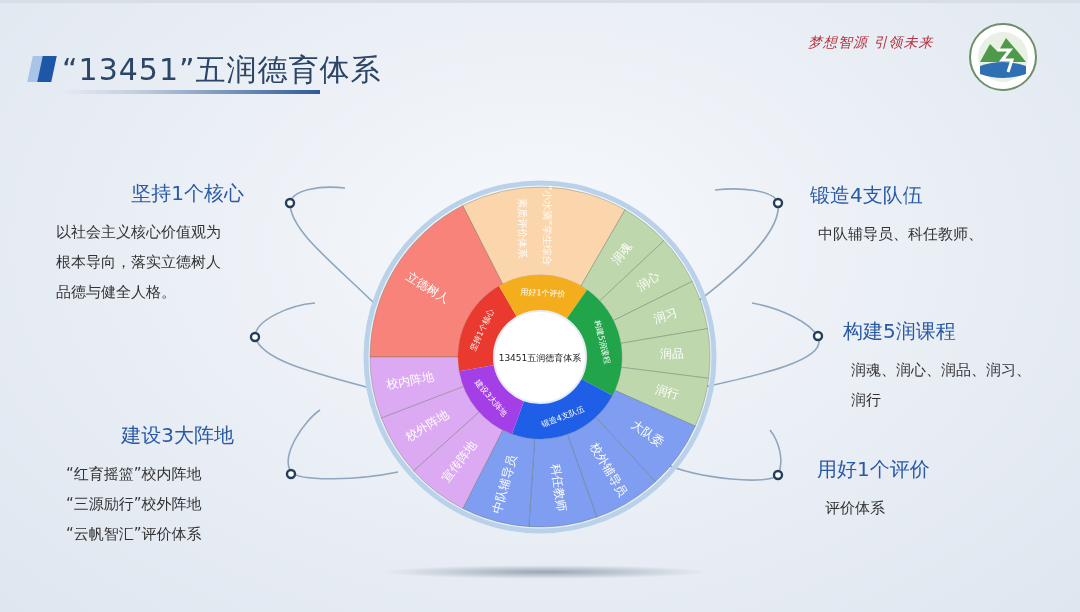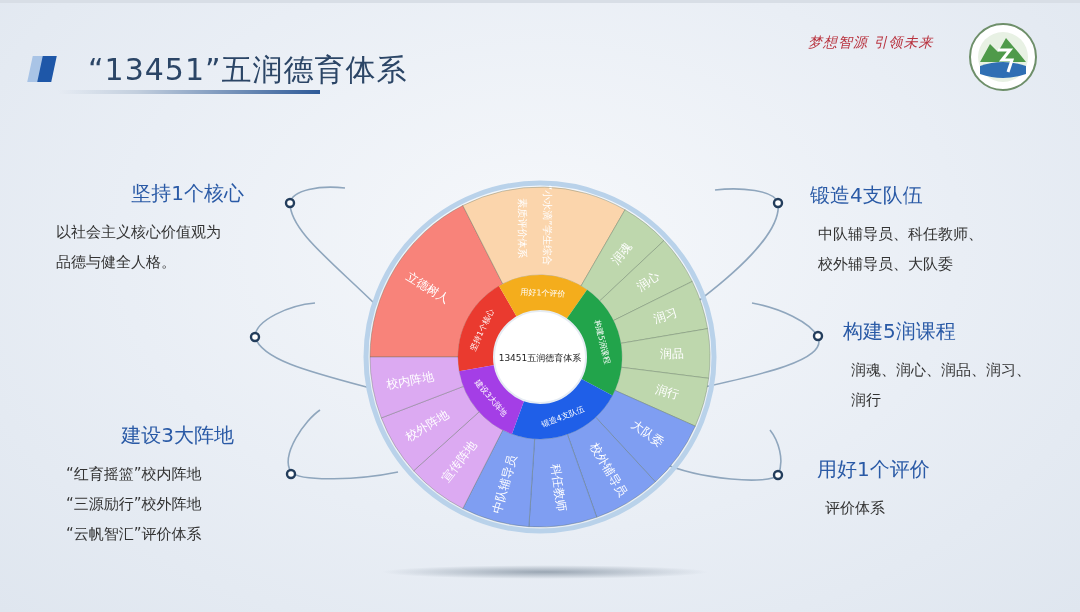--- a/index.html
+++ b/index.html
@@ -6,21 +6,21 @@
   body {
     width:1080px; height:612px; overflow:hidden; position:relative;
     background: radial-gradient(ellipse at 50% 40%, #f6f8fb 0%, #e9eef5 55%, #dfe6ef 100%);
     font-family: "DejaVu Sans", sans-serif;
   }
   .topbar { position:absolute; left:0; top:0; width:1080px; height:3px; background:#d8dee6; }
   .title-wrap { position:absolute; left:30px; top:50px; }
   .title-mark { position:absolute; left:0; top:6px; width:30px; height:28px; }
   .title-mark .a { position:absolute; left:0; top:0; width:14px; height:26px; background:#a9c4e6; transform:skewX(-12deg); }
   .title-mark .b { position:absolute; left:10px; top:0; width:14px; height:26px; background:#1e57a8; transform:skewX(-12deg); }
-  .title-text { position:absolute; left:58px; top:0; white-space:nowrap; font-size:30px; color:#2b4566; letter-spacing:1px; }
+  .title-text { position:absolute; left:32px; top:0; white-space:nowrap; font-size:30px; color:#2b4566; letter-spacing:1px; }
   .title-line { position:absolute; left:28px; top:40px; width:262px; height:4px;
     background:linear-gradient(90deg, rgba(200,212,228,0) 0%, #c3cfde 30%, #2e5a98 100%); }
   .slogan { position:absolute; left:808px; top:34px; font-family:"DejaVu Serif", serif; font-style:italic; font-size:14px; color:#b8323e; letter-spacing:1px; white-space:nowrap; }
   .logo { position:absolute; left:968px; top:22px; width:70px; height:70px; }
   .side { position:absolute; }
   .side h3 { margin:0; font-weight:normal; font-size:20px; color:#2a5aa6; white-space:nowrap; }
   .side p { margin:8px; font-size:15px; color:#333; line-height:22px; white-space:nowrap; }
   .left h3 { text-align:right; }
   .shadow-ellipse { position:absolute; left:380px; top:565px; width:330px; height:14px; border-radius:50%;
     background: radial-gradient(ellipse at center, rgba(60,80,100,0.45) 0%, rgba(60,80,100,0) 70%); }
@@ -115,36 +115,36 @@
       <text x="540" y="358" text-anchor="middle" dominant-baseline="middle" font-size="9" fill="#222" font-family="&quot;DejaVu Sans&quot;, sans-serif">13451五润德育体系</text>
     </g>
 </svg>
 
 <div class="shadow-ellipse"></div>
 
 <div class="side left" style="left:48px; top:180px; width:200px;">
   <h3 style="padding-right:4px;">坚持1个核心</h3>
   <div style="height:6px"></div>
   <p>以社会主义核心价值观为</p>
+  <p>根本导向，落实立德树人</p>
   <p>品德与健全人格。</p>
 </div>
 
 <div class="side left" style="left:58px; top:422px; width:178px;">
   <h3 style="padding-right:2px;">建设3大阵地</h3>
   <div style="height:6px"></div>
   <p>“红育摇篮”校内阵地</p>
   <p>“三源励行”校外阵地</p>
   <p>“云帆智汇”评价体系</p>
 </div>
 
 <div class="side" style="left:810px; top:182px;">
   <h3>锻造4支队伍</h3>
   <div style="height:6px"></div>
   <p>中队辅导员、科任教师、</p>
-  <p>校外辅导员、大队委</p>
 </div>
 
 <div class="side" style="left:843px; top:318px;">
   <h3>构建5润课程</h3>
   <div style="height:6px"></div>
   <p>润魂、润心、润品、润习、</p>
   <p>润行</p>
 </div>
 
 <div class="side" style="left:817px; top:456px;">

